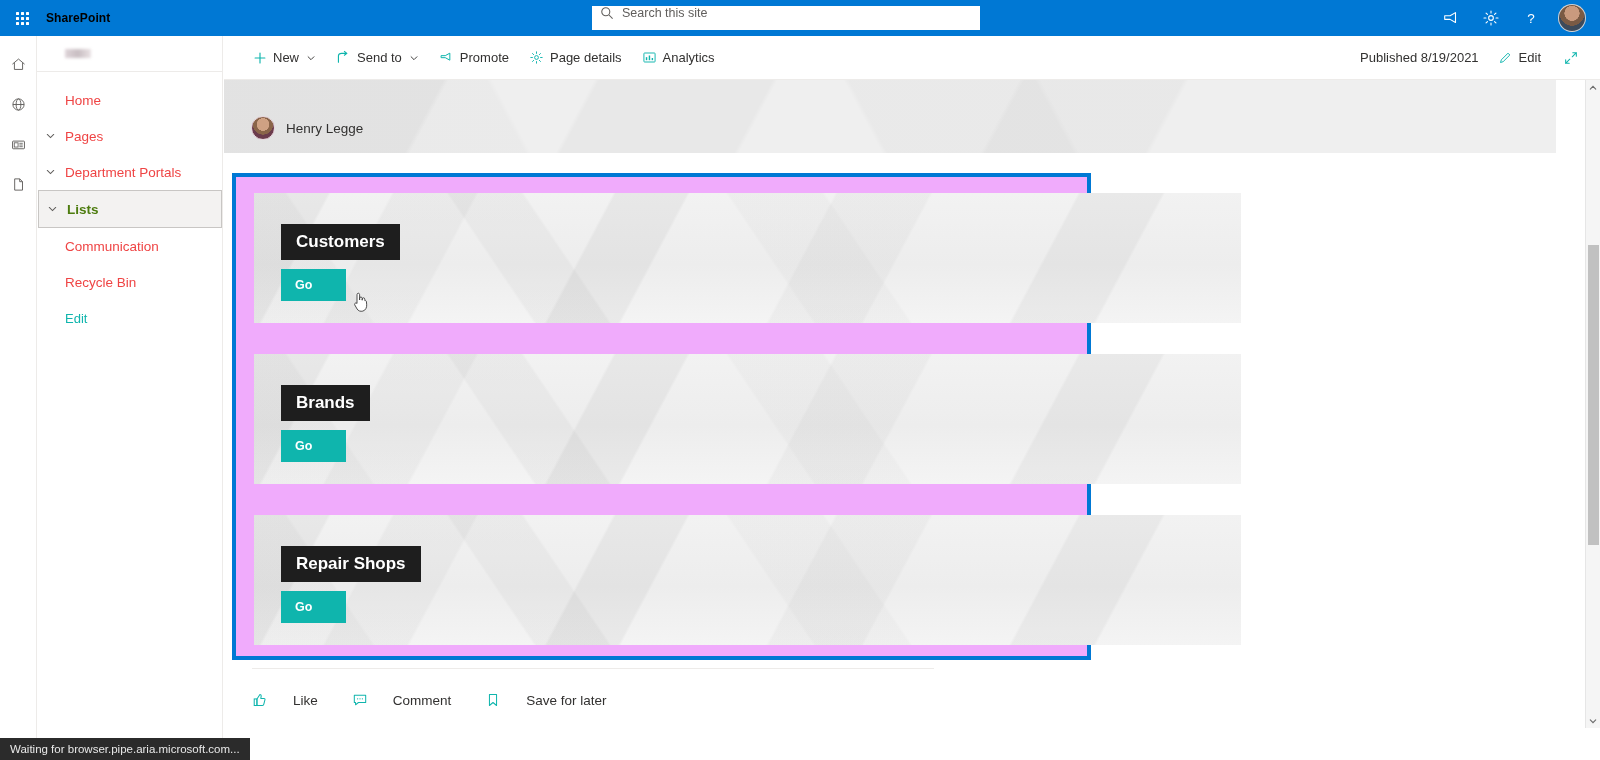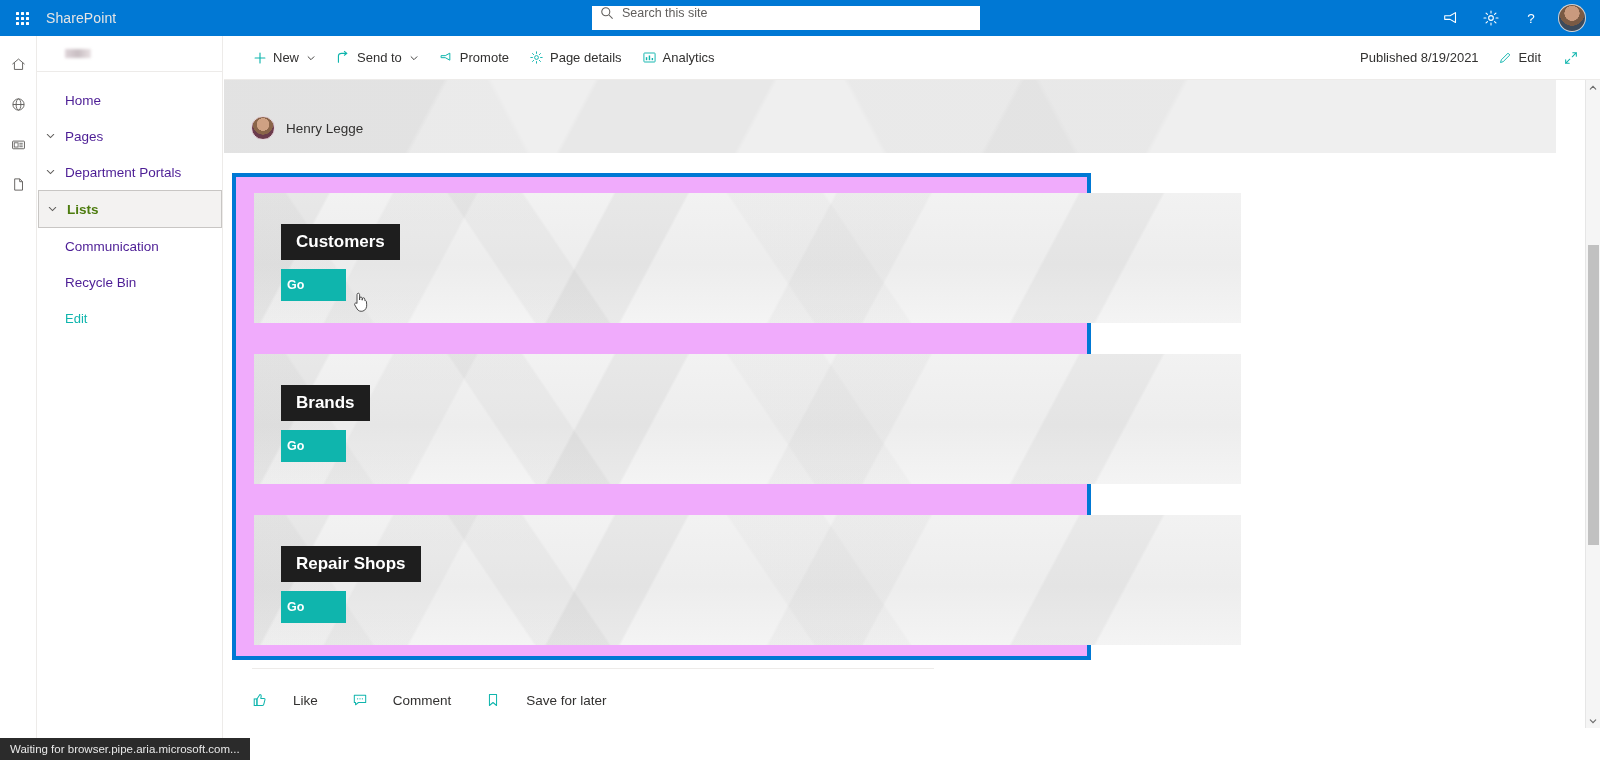--- a/index.html
+++ b/index.html
@@ -24,21 +24,21 @@
     cursor: pointer;
   }
   .waffle-grid {
     display: grid;
     grid-template-columns: repeat(3, 3px);
     grid-template-rows: repeat(3, 3px);
     gap: 2px;
   }
   .waffle-grid i { background: #ffffff; display: block; width: 3px; height: 3px; border-radius: 0.5px; }
   .suite-brand {
-    color: #e5e5e5; font-size: 14px; font-weight: normal;
+    color: #000000; font-size: 12px; font-weight: bold;
     margin-left: 2px; letter-spacing: .1px; cursor: pointer;
   }
   .suite-search {
     position: absolute; left: 592px; top: 6px;
     width: 388px; height: 24px;
     background: #ffffff;
     display: flex; align-items: flex-start;
     padding: 0 8px;
   }
   .suite-search svg { flex: 0 0 auto; margin-right: 8px; }
@@ -100,21 +100,21 @@
     width: 26px; height: 9px;
     background: linear-gradient(90deg,#d9cdd2,#bfb3b8,#e6dde0);
     filter: blur(1.6px);
     opacity: .85;
   }
   .nav-list { padding-top: 10px; }
   .nav-item {
     height: 36px;
     display: flex; align-items: center;
     padding-left: 28px;
-    font-size: 13.5px; color: #4c1d95;
+    font-size: 13.5px; color: #ef4444;
     cursor: pointer; position: relative;
   }
   .nav-item .chev {
     position: absolute; left: 8px; top: 50%;
     transform: translateY(-50%);
     color: #605E5C; display: flex;
   }
   .nav-item.selected {
     border: 1px solid #C8C6C4;
     background: #F3F2F1;
@@ -212,21 +212,21 @@
     line-height: 1;
     white-space: nowrap;
   }
   .hero-go {
     position: absolute; left: 27px; top: 76px;
     width: 65px; height: 32px;
     background: #0FB5AD;
     color: #ffffff;
     font-size: 12.5px; font-weight: bold;
     display: flex; align-items: center;
-    padding-left: 6px;
+    padding-left: 14px;
     cursor: pointer;
   }
 
   
   .page-divider {
     position: absolute; left: 28px; top: 588px;
     width: 682px; height: 1px; background: #EDEBE9;
   }
   .page-actions {
     position: absolute; left: 28px; top: 612px;

